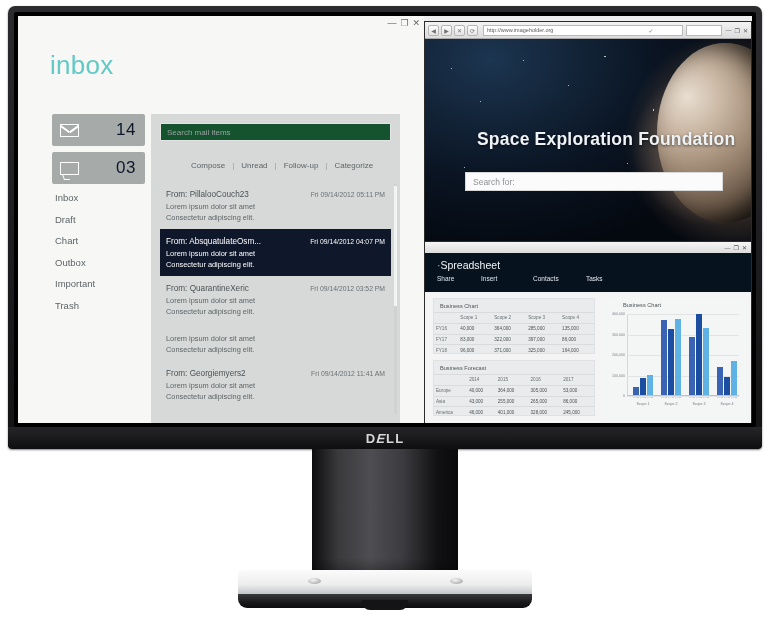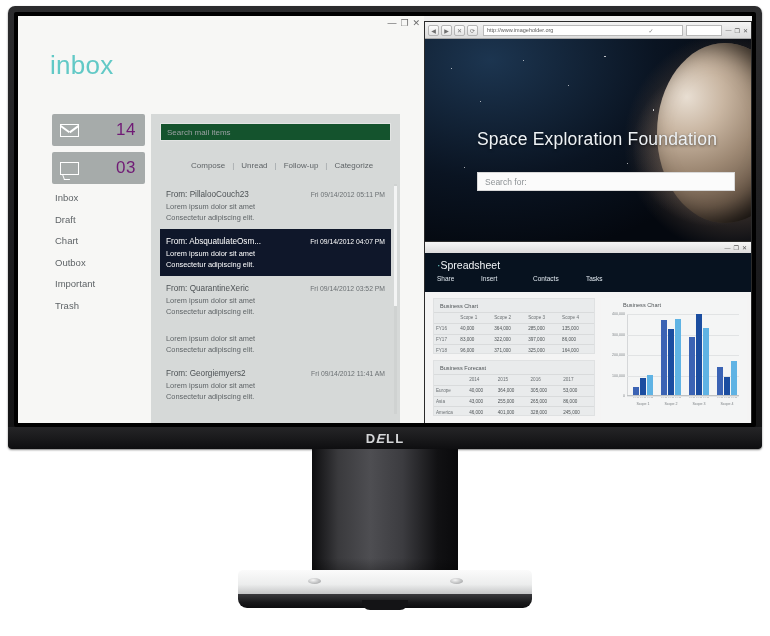--- a/index.html
+++ b/index.html
@@ -87,21 +87,21 @@
   }
   .email-nav .nav-item{
     font-size:12.5px; color:#73cdcb; font-weight:400;
   }
   .nav-w1{width:78px;} .nav-w2{width:93px;} .nav-w3{width:85px;}
 
   .counters{ position:absolute; left:34px; top:98px; width:93px; }
   .counter{
     height:32px; background:#a6abaa; border-radius:2px;
     display:flex; align-items:center; justify-content:space-between;
-    padding:0 9px 0 8px; margin-bottom:6px; color:#701a75;
+    padding:0 9px 0 8px; margin-bottom:6px; color:#0f172a;
   }
   .counter .num{ font-size:17px; font-weight:400; letter-spacing:.5px;}
   .env-icon{ width:19px; height:13px; border:1.6px solid #fff; position:relative;}
   .env-icon:before,.env-icon:after{
     content:""; position:absolute; top:0px; width:11.2px; height:1.5px; background:#fff;
   }
   .env-icon:before{ left:-0.3px; transform-origin:left top; transform:rotate(36deg); }
   .env-icon:after{ right:-0.3px; transform-origin:right top; transform:rotate(-36deg); }
   .chat-icon{ width:19px; height:13px; border:1.6px solid #fff; position:relative;}
   .chat-icon:after{
@@ -187,25 +187,25 @@
   .planet{
     position:absolute; right:-42px; top:4px; width:136px; height:180px;
     border-radius:50%;
     background:
       radial-gradient(circle at 22% 30%, #e8ded2 0%, #c9b6a2 22%, #9d8873 45%, #6b5949 68%, #2e2620 88%, #120f0d 100%);
     box-shadow: inset -14px 0 26px rgba(0,0,0,.75);
   }
   .star{ position:absolute; background:#fff; border-radius:50%; opacity:.85; }
   .site-title{
     position:absolute; left:52px; top:90px;
-    font-size:17.5px; color:#eef2f5; font-weight:400; letter-spacing:.2px;
+    font-size:17.5px; color:#eef2f5; font-weight:700; letter-spacing:.2px;
     text-shadow:0 1px 3px rgba(0,0,0,.6);
   }
   .site-search{
-    position:absolute; left:52px; top:133px; width:258px; height:19px;
+    position:absolute; left:40px; top:133px; width:258px; height:19px;
     background:#fbfbfb; border:1px solid #d8d8d8;
     font-size:8.5px; color:#8d9295; padding:4px 7px;
   }
 
   
   .sheet{
     position:absolute; left:406px; top:225px; width:328px; height:182px;
     background:#f2f2f2; border:1px solid #2b2b2b;
   }
   .sheet-titlebar{

